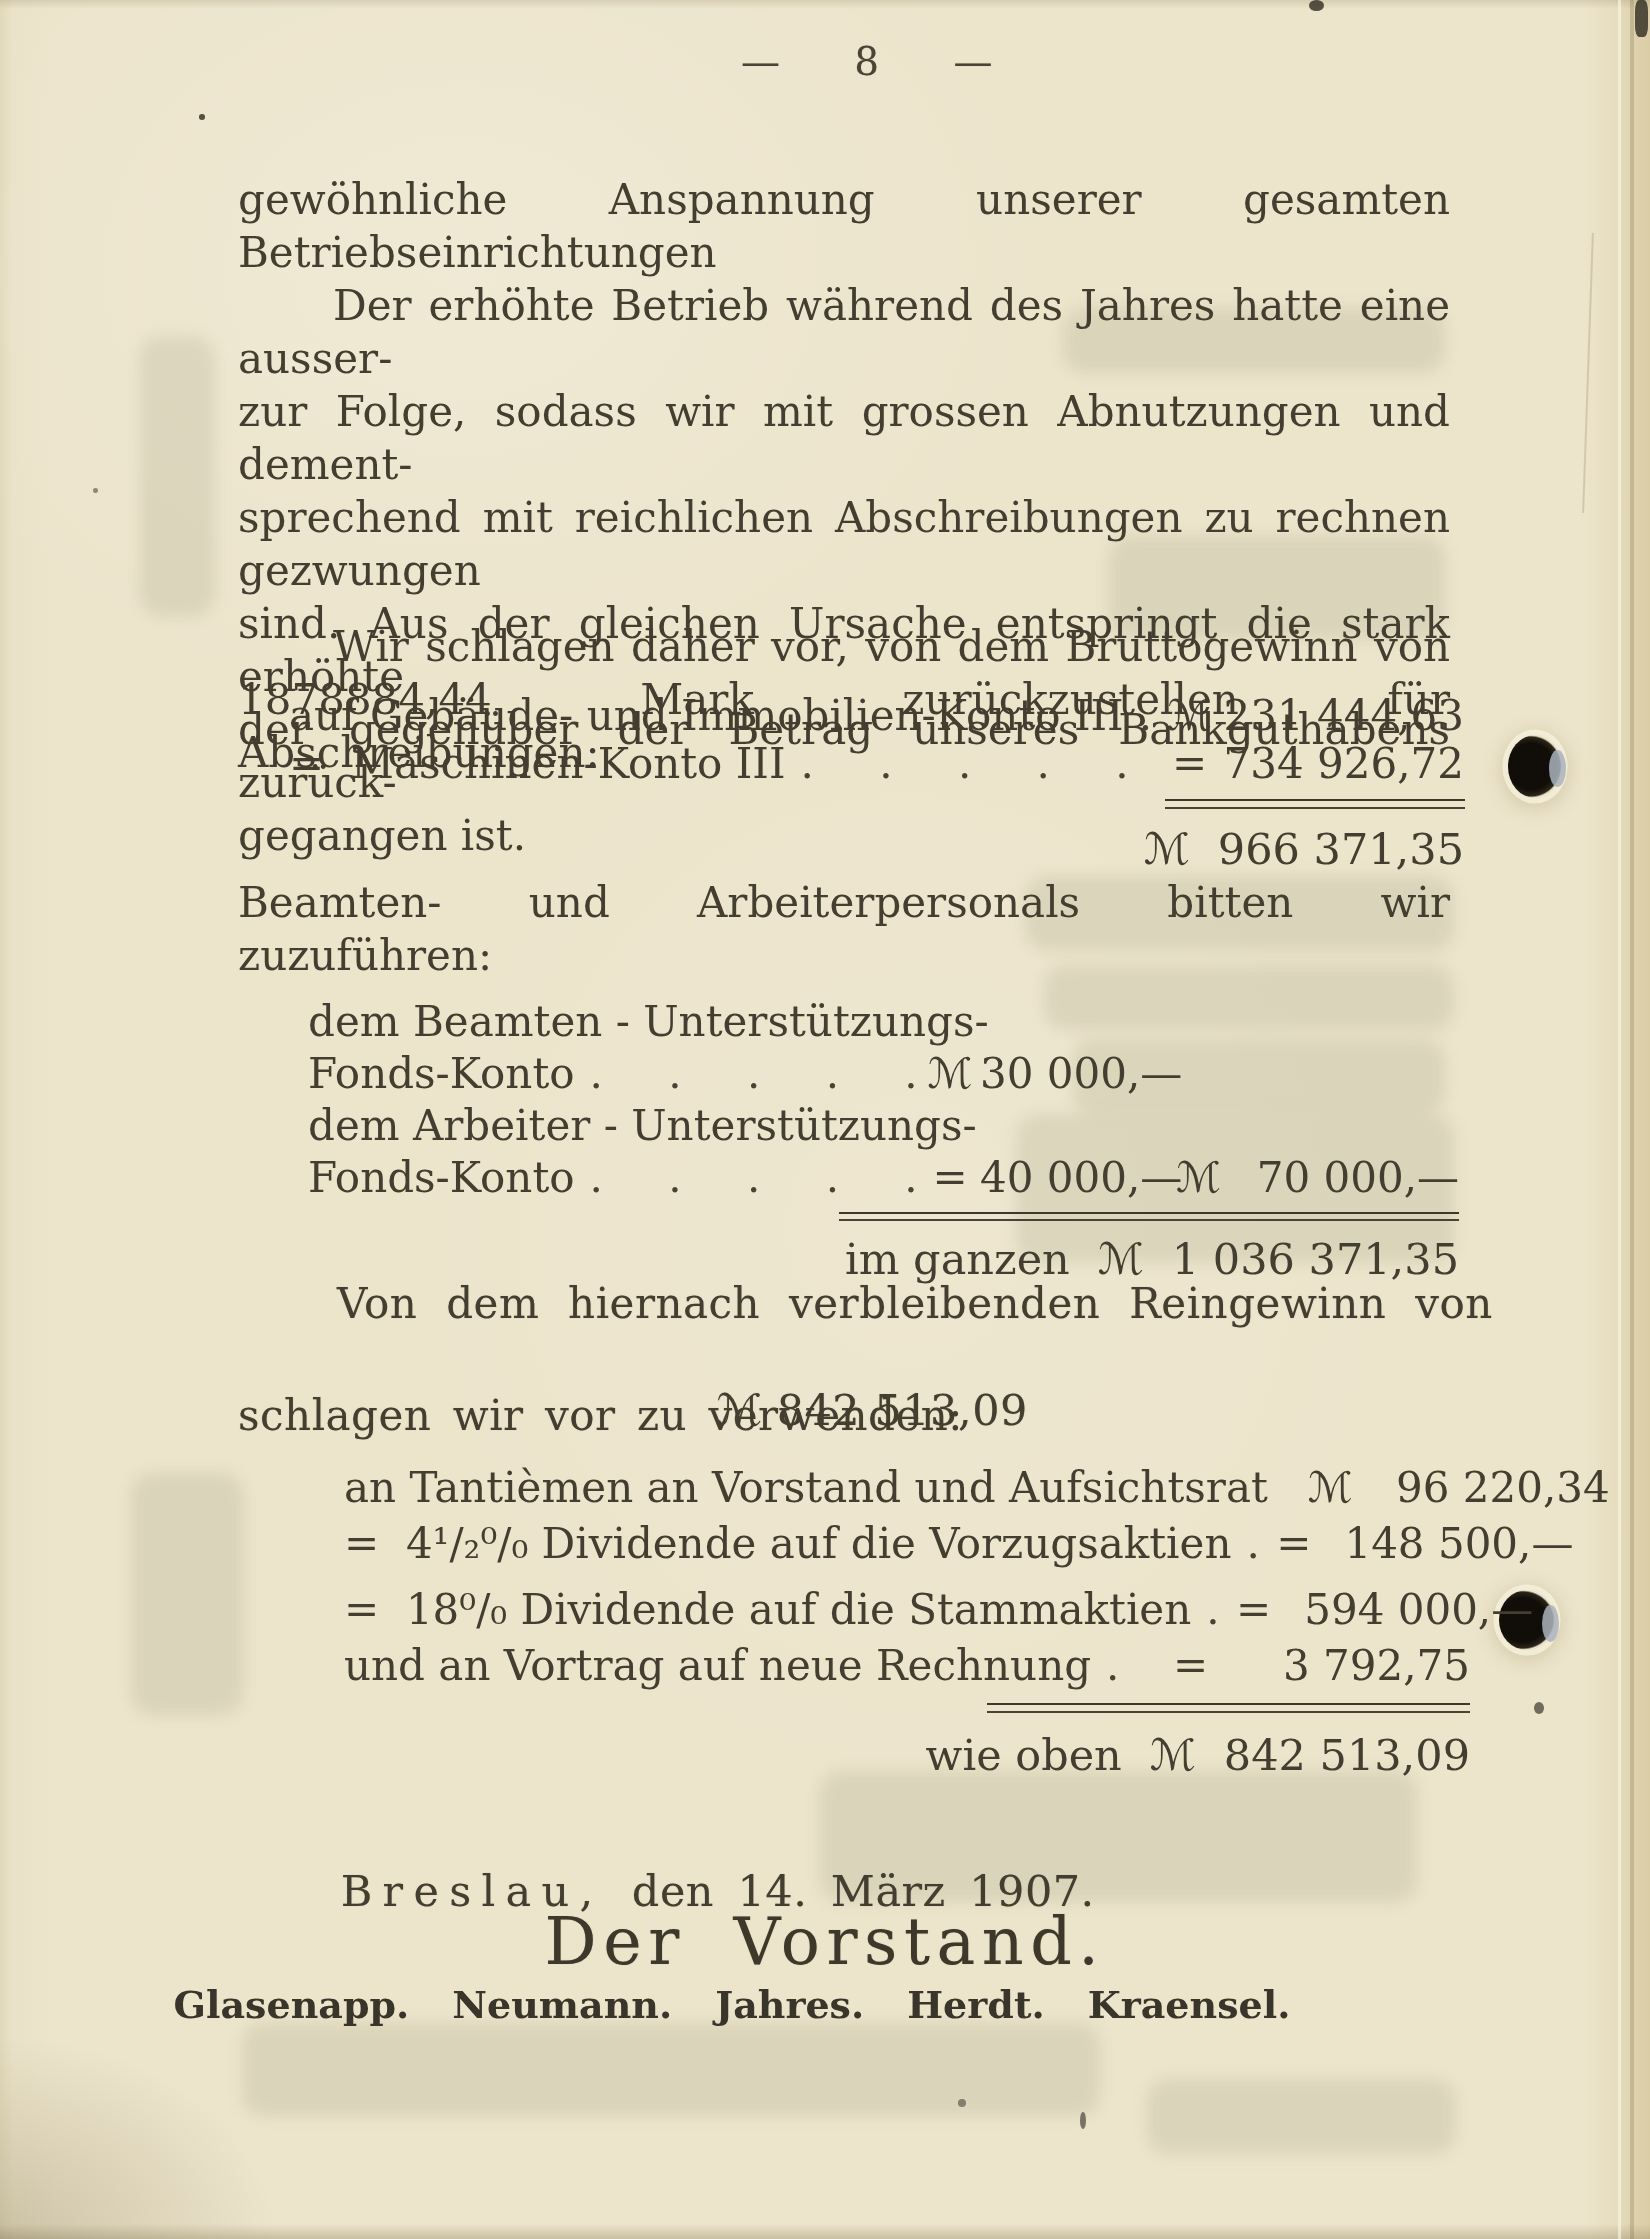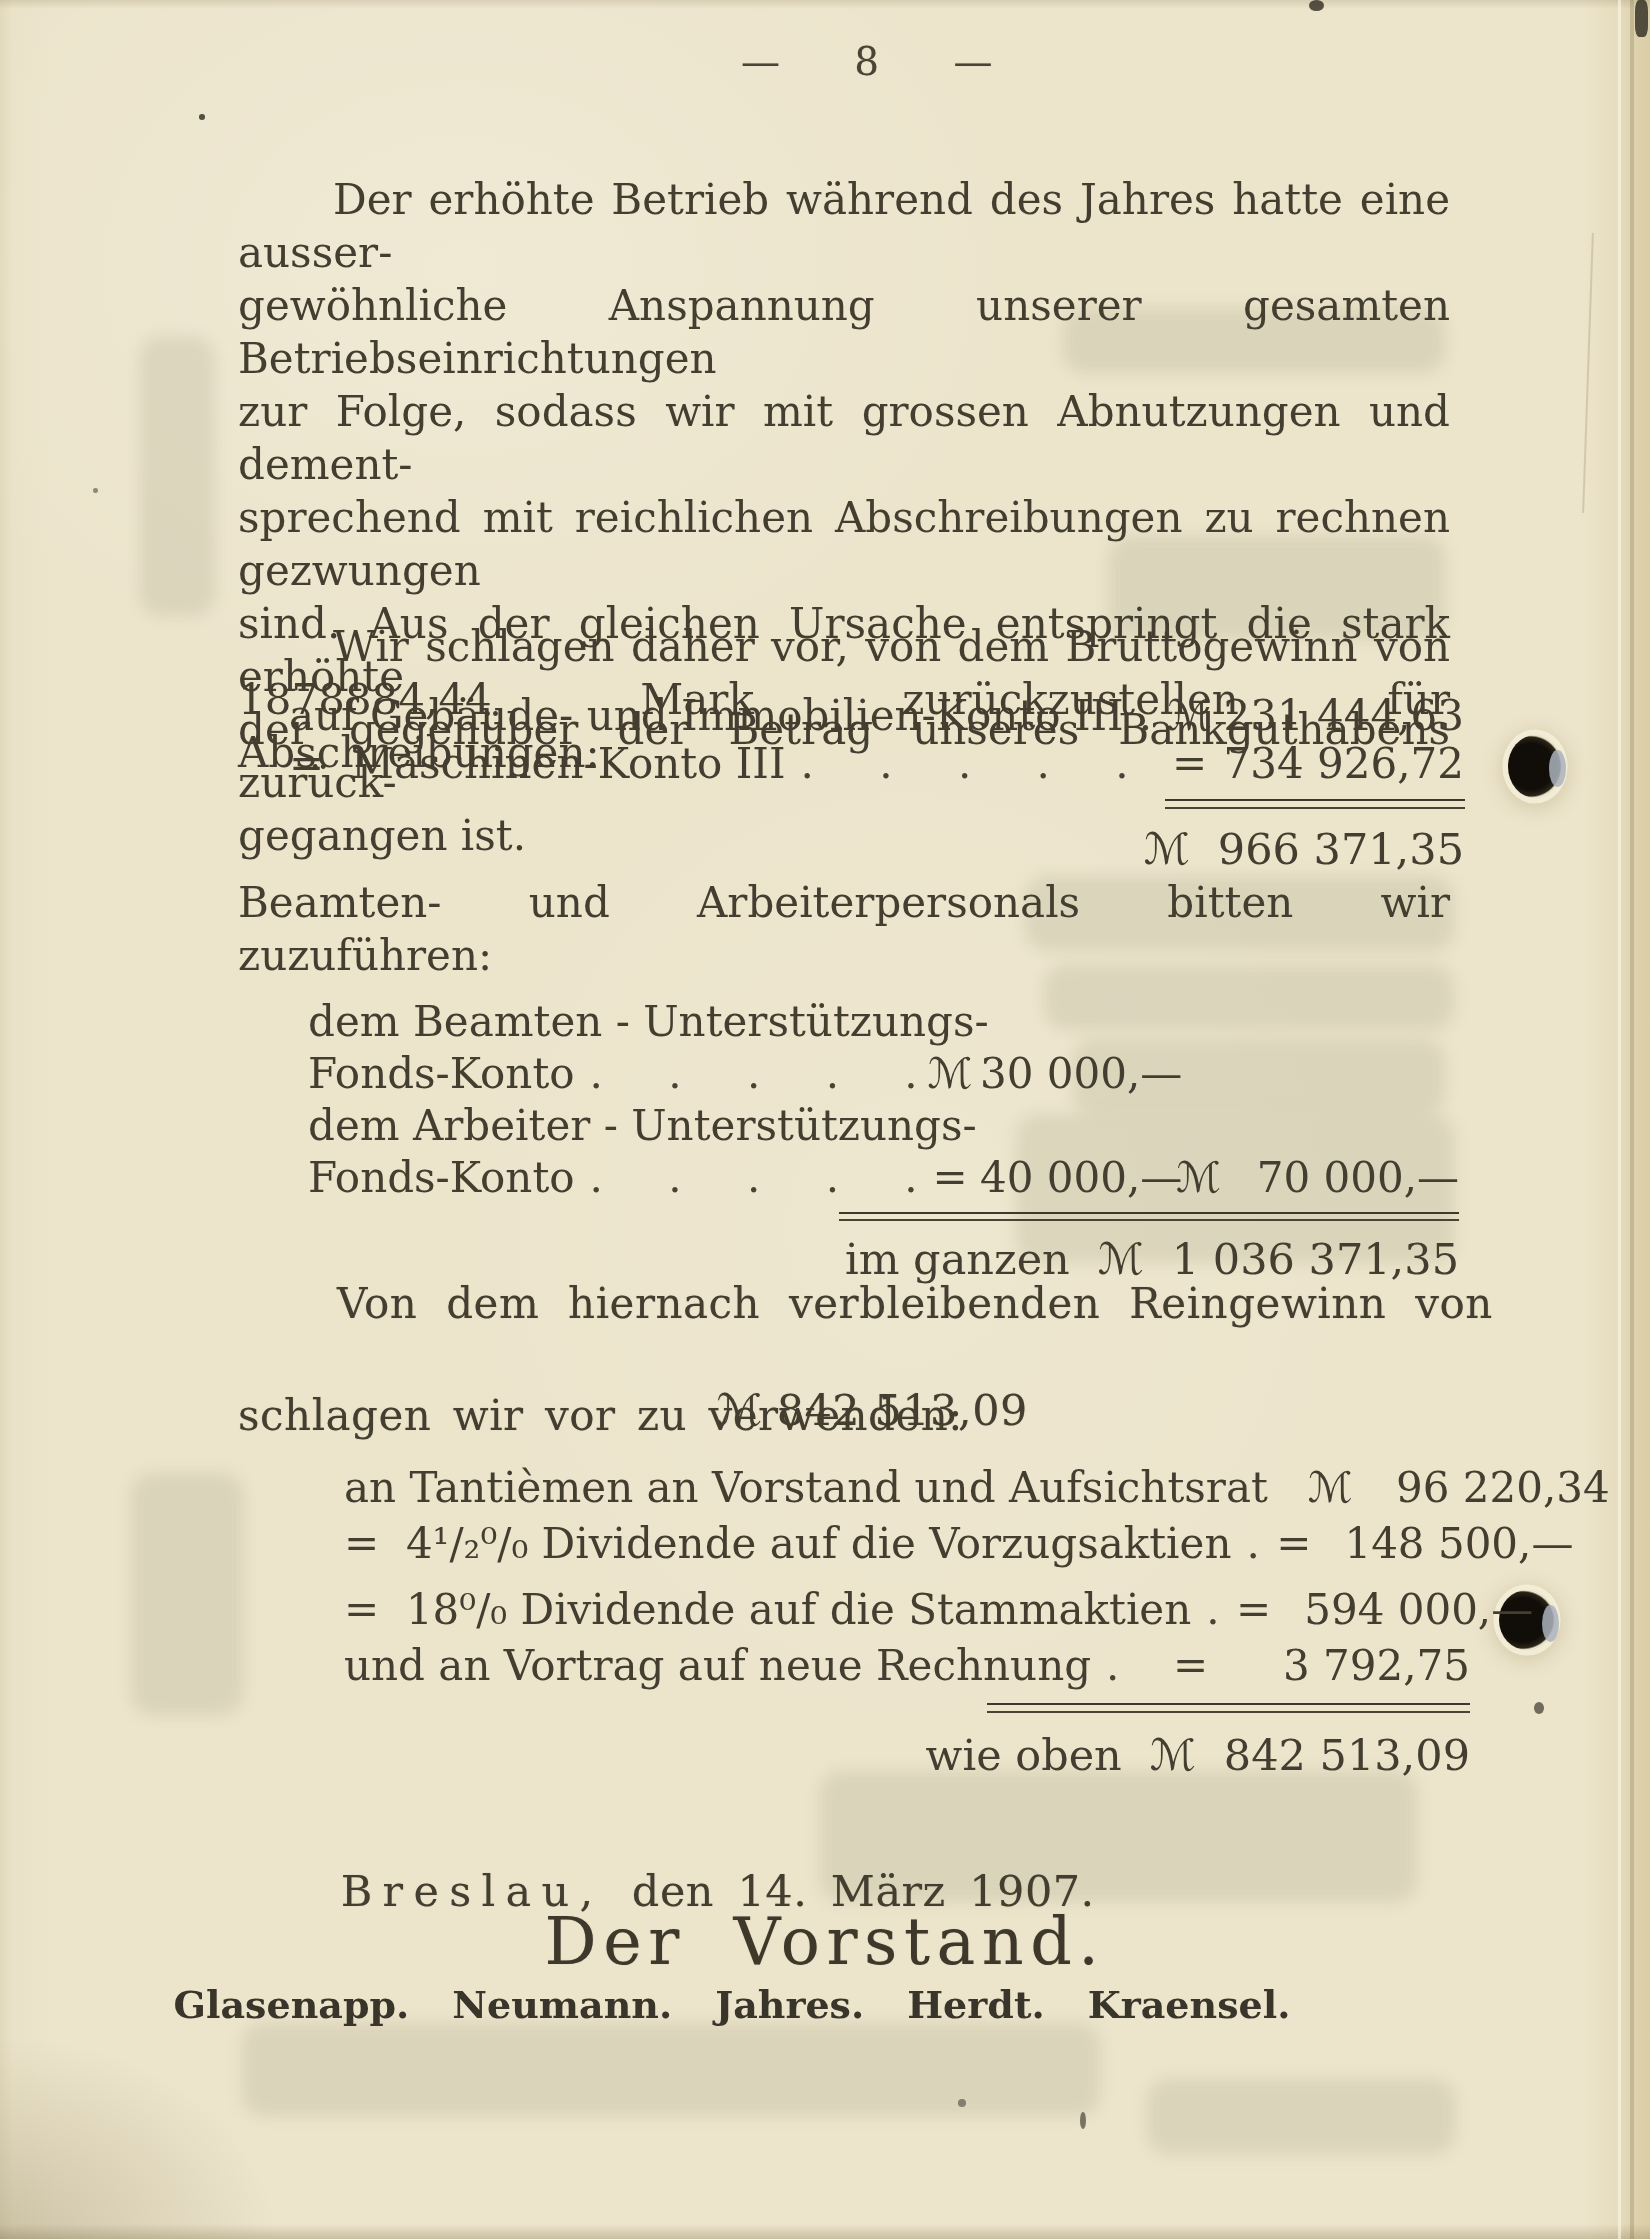--- a/index.html
+++ b/index.html
@@ -80,22 +80,22 @@
   <div class="hole" style="left:1508px;top:735px;width:54px;height:63px;">
     <div class="crescent"></div>
   </div>
   <div class="hole" style="left:1499px;top:1590px;width:56px;height:60px;">
     <div class="crescent"></div>
   </div>
 
   <div class="txt pageno">—  8  —</div>
 
   <div class="block" style="top:173px;left:238px;width:1212px;">
+    <div class="line">gewöhnliche Anspannung unserer gesamten Betriebseinrichtungen</div>
     <div class="line ind">Der erhöhte Betrieb während des Jahres hatte eine ausser-</div>
-    <div class="line">gewöhnliche Anspannung unserer gesamten Betriebseinrichtungen</div>
     <div class="line">zur Folge, sodass wir mit grossen Abnutzungen und dement-</div>
     <div class="line">sprechend mit reichlichen Abschreibungen zu rechnen gezwungen</div>
     <div class="line">sind.  Aus der gleichen Ursache entspringt die stark erhöhte</div>
     <div class="line">der gegenüber der Betrag unseres Bankguthabens zurück-</div>
     <div class="line end">gegangen ist.</div>
   </div>
 
   <div class="block" style="top:620px;left:238px;width:1212px;">
     <div class="line ind">Wir schlagen daher vor, von dem Bruttogewinn von</div>
     <div class="line end loose">1878884,44 Mark zurückzustellen für Abschreibungen:</div>

